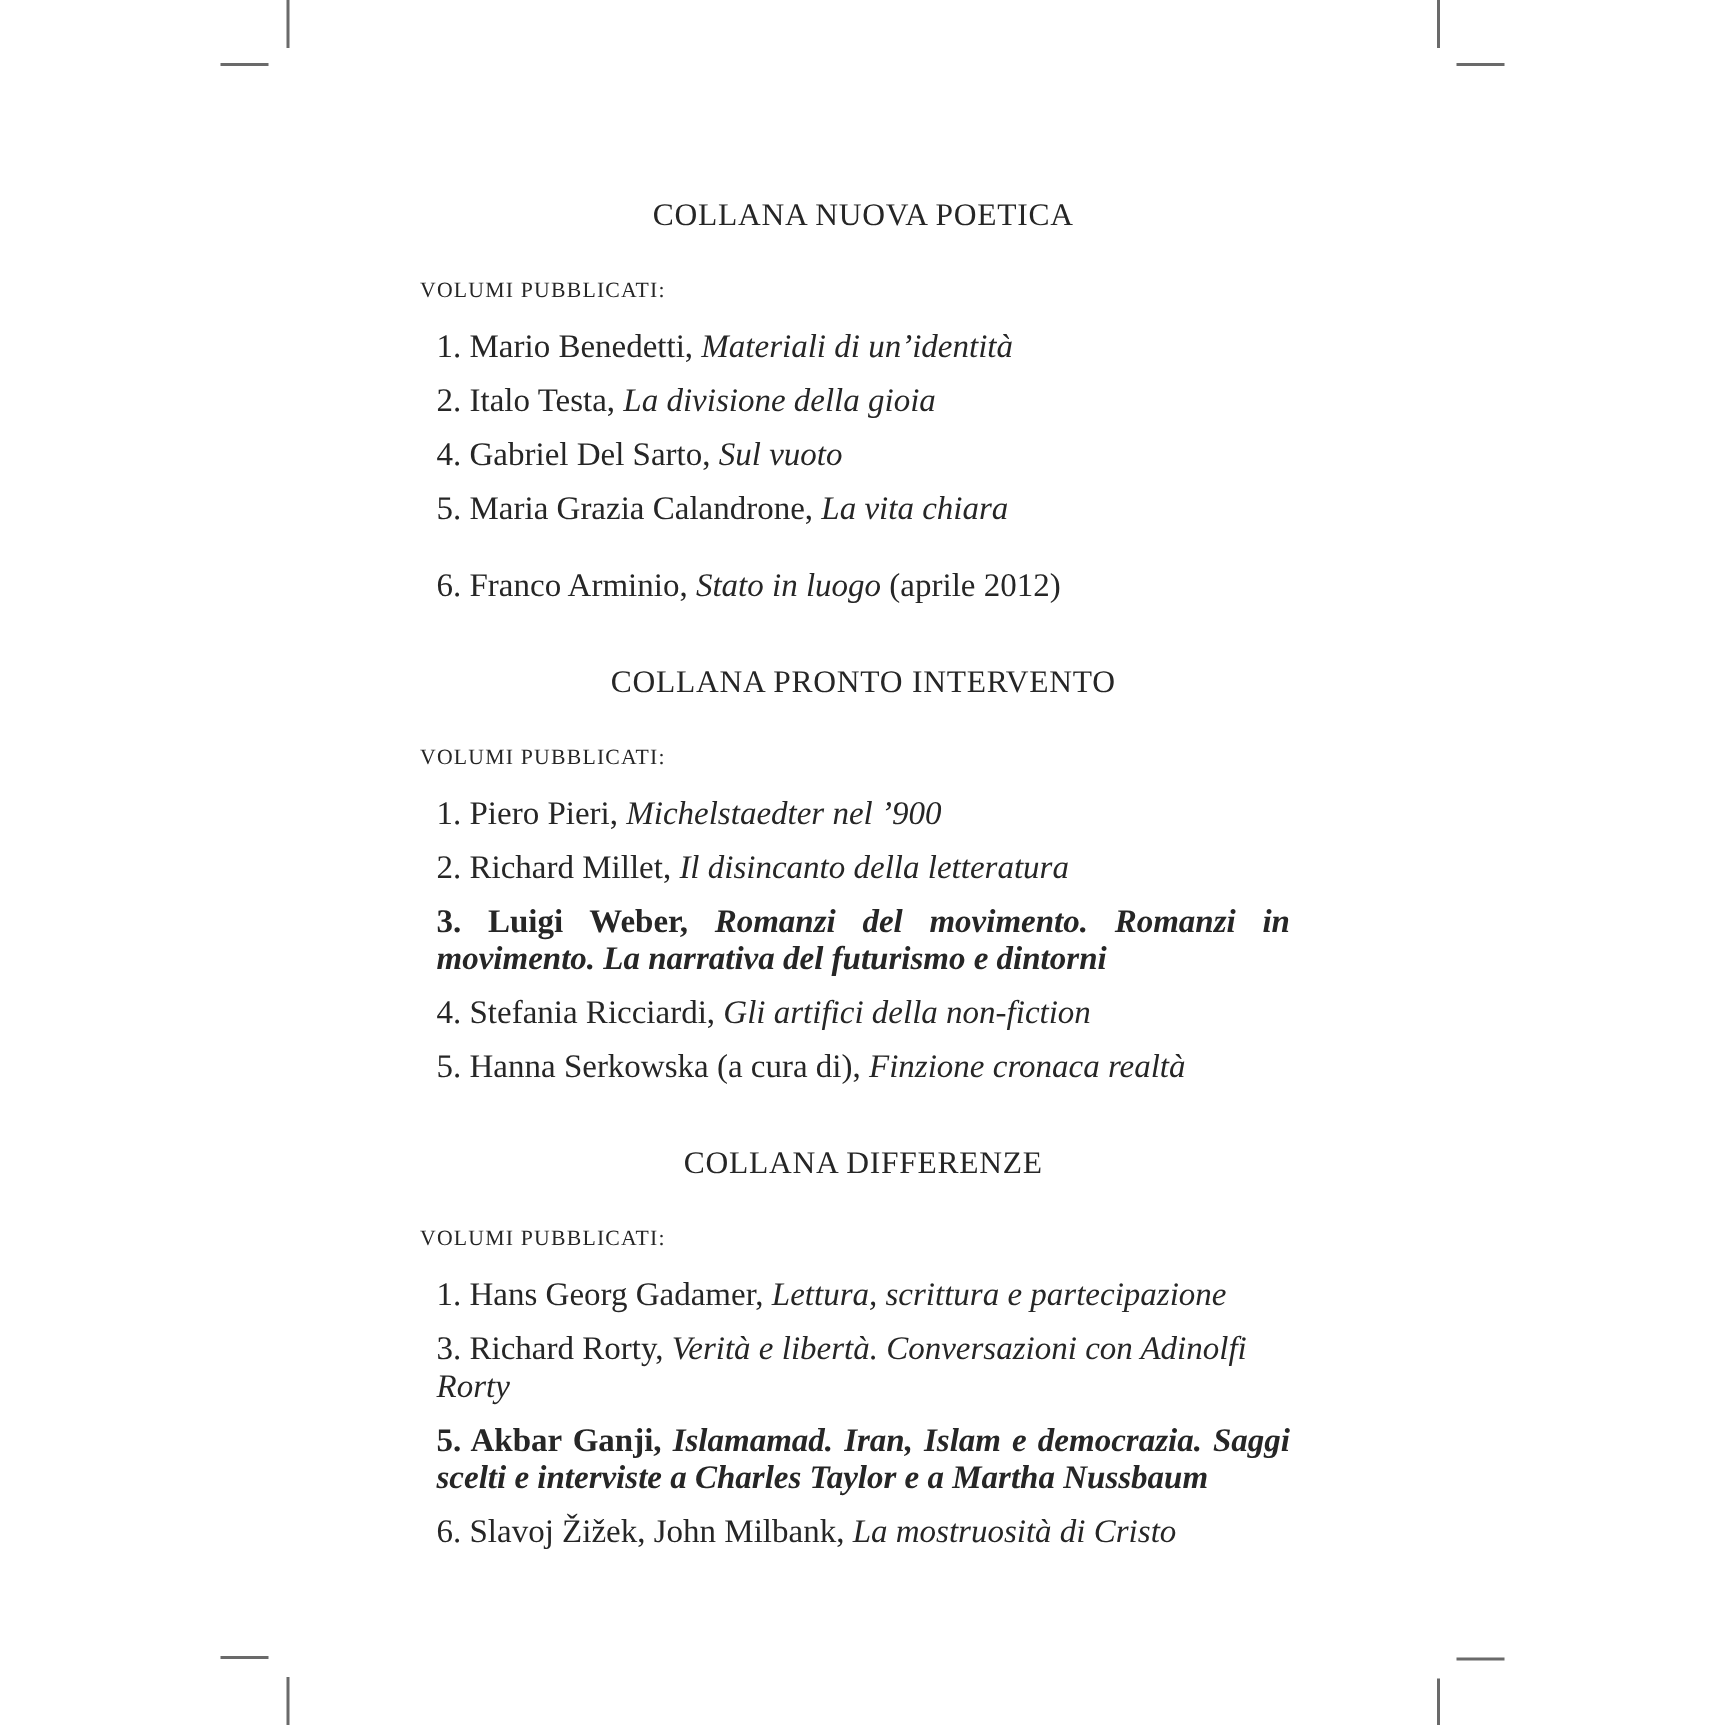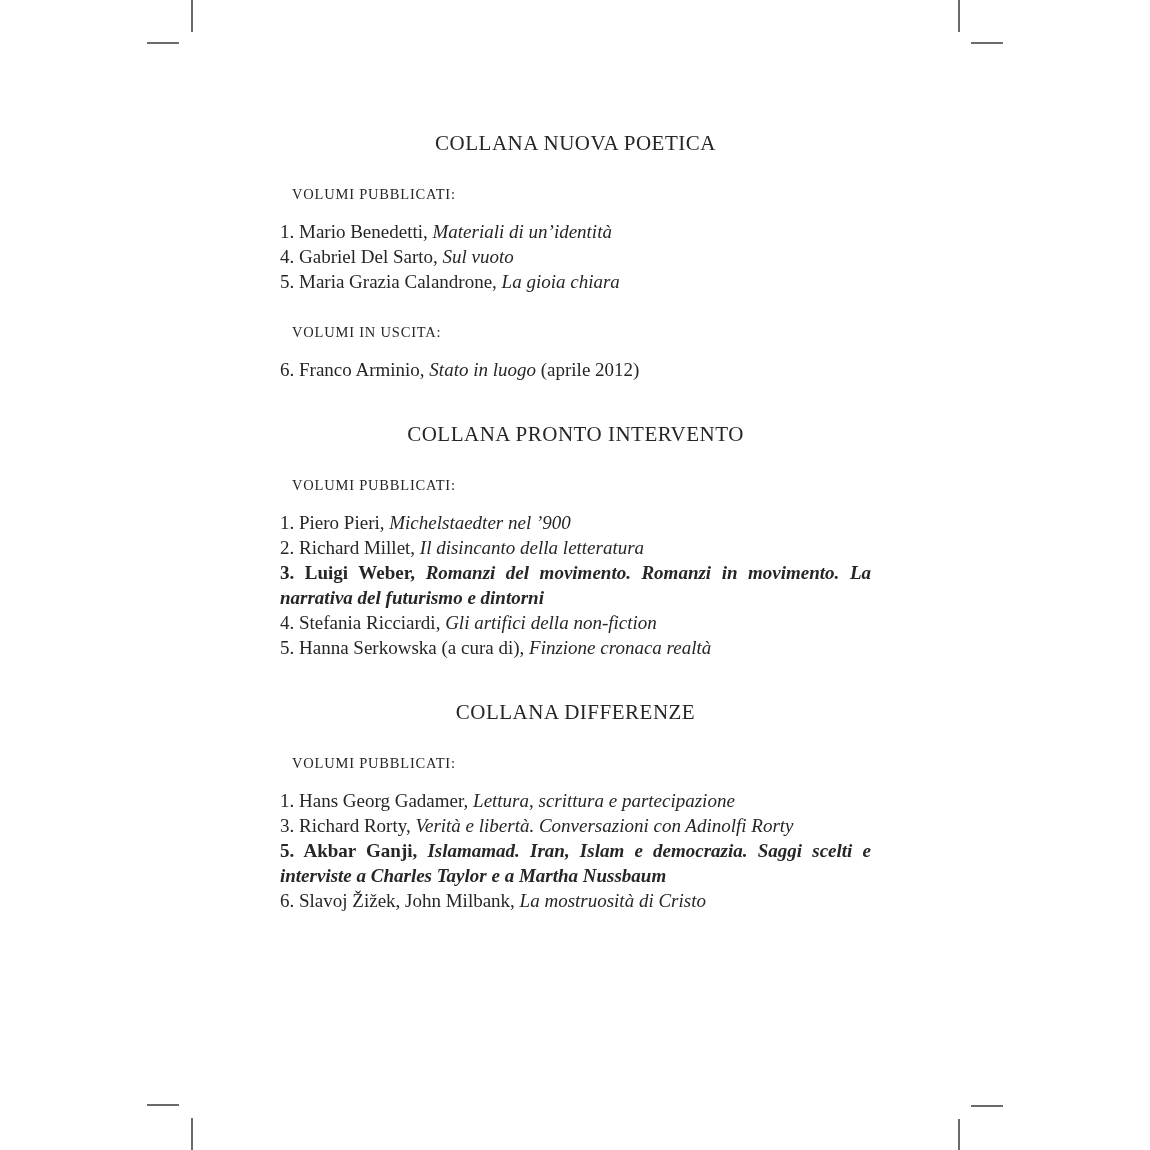--- a/index.html
+++ b/index.html
@@ -28,26 +28,26 @@
     letter-spacing: 0.5px;
     text-align: center;
     line-height: 25px;
     margin: 40px 0 26px 0;
   }
   section:first-child .collana-title { margin-top: 0; }
   .group-label {
     font-size: 14.5px;
     letter-spacing: 0.8px;
     line-height: 25px;
-    margin: 12px;
+    margin: 0;
   }
   .group + .group { margin-top: 26px; }
   .book-item {
-    margin: 0;
-    font-size: 19px;
+    margin: 11px;
+    font-size: 22px;
     line-height: 25px;
     text-align: left;
   }
   .book-item.justify {
     text-align: justify;
     text-align-last: left;
     font-weight: bold;
   }
   .book-title { font-style: italic; }
 </style>
@@ -67,29 +67,29 @@
 
   <div class="content" id="sections-root">
   <section class="collana">
     <h2 class="collana-title">COLLANA NUOVA POETICA</h2>
 
   <div class="group">
     <div class="group-label">VOLUMI PUBBLICATI:</div>
 
   <p class="book-item"><span class="pre">1. Mario Benedetti, </span><span class="book-title">Materiali di un’identità</span><span class="post"></span></p>
 
+  <p class="book-item"><span class="pre">2. Italo Testa, </span><span class="book-title">La divisione della gioia</span><span class="post"></span></p>
 
 
   <p class="book-item"><span class="pre">4. Gabriel Del Sarto, </span><span class="book-title">Sul vuoto</span><span class="post"></span></p>
 
-  <p class="book-item"><span class="pre">5. Maria Grazia Calandrone, </span><span class="book-title">La gioia chiara</span><span class="post"></span></p>
+  <p class="book-item"><span class="pre">5. Maria Grazia Calandrone, </span><span class="book-title">La vita chiara</span><span class="post"></span></p>
 </div>
 
   <div class="group">
-    <div class="group-label">VOLUMI IN USCITA:</div>
 
   <p class="book-item"><span class="pre">6. Franco Arminio, </span><span class="book-title">Stato in luogo</span><span class="post"> (aprile 2012)</span></p>
 </div>
 </section>
 
   <section class="collana">
     <h2 class="collana-title">COLLANA PRONTO INTERVENTO</h2>
 
   <div class="group">
     <div class="group-label">VOLUMI PUBBLICATI:</div>

